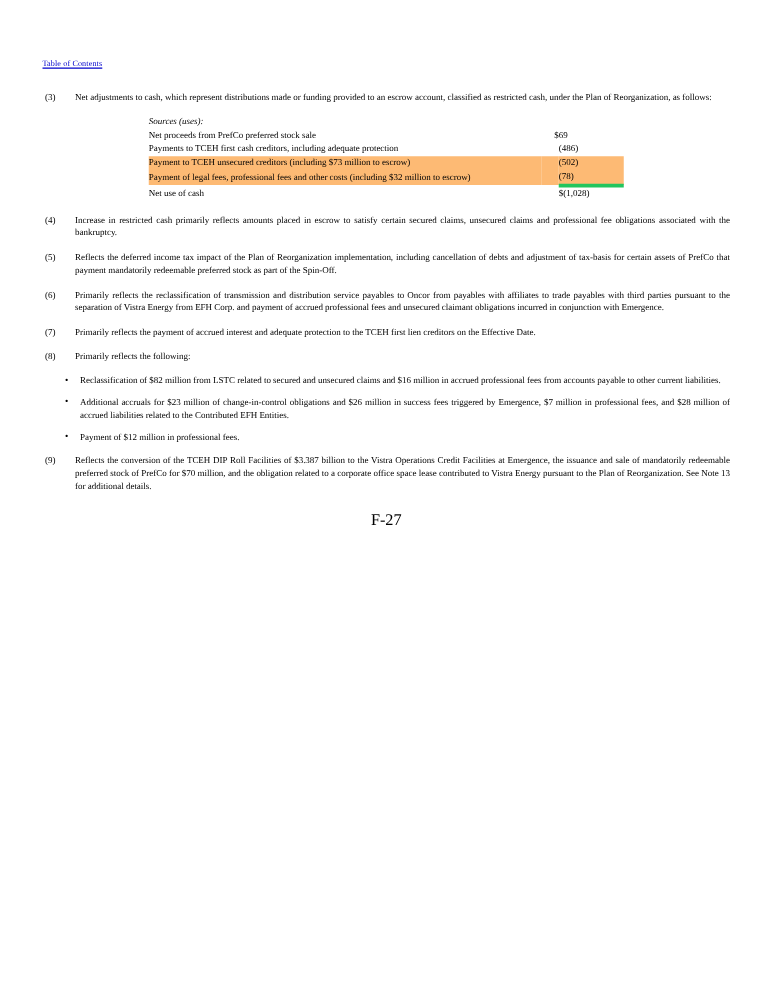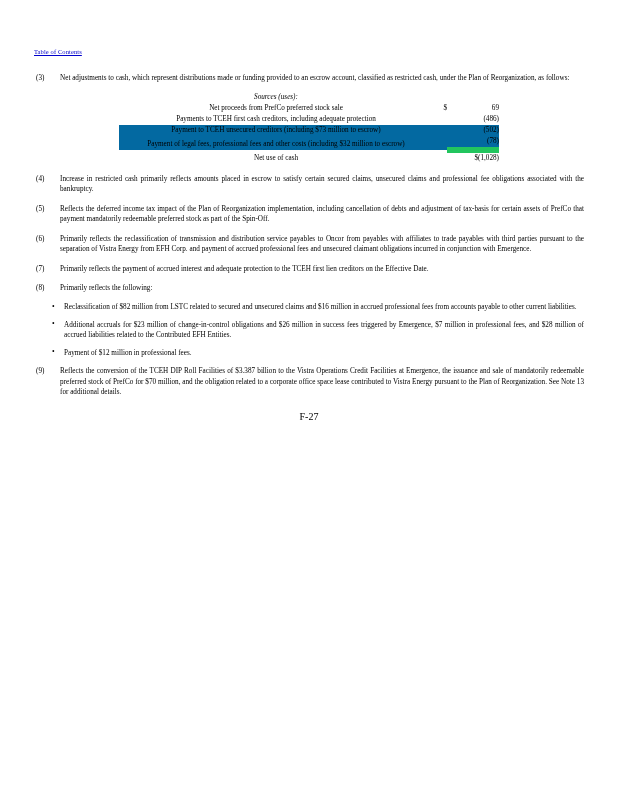--- a/index.html
+++ b/index.html
@@ -55,46 +55,45 @@
     border-collapse: collapse;
     font-size: 7.2px;
     width: 380px;
   }
   table.sources td {
     padding: 0.6px 0;
     vertical-align: bottom;
     line-height: 1.35;
   }
   td.label {
-    text-align: center;
+    text-align: left;
     white-space: nowrap;
     margin-left: 20px;
   }
   td.cur {
     width: 14px;
     text-align: right;
     padding-right: 2px;
   }
   td.num {
     width: 52px;
-    text-align: right;
     white-space: nowrap;
   }
   .hdr-italic {
     font-style: italic;
     font-weight: normal;
   }
   .hl {
-    background: #0369a1;
+    background: #fdba74;
   }
   .indent-label {
     padding-left: 36px;
   }
   .rule-top {
-    border-top: 6px solid #22c55e;
+    border-top: 3px solid #22c55e;
   }
   .bullets {
     margin: 0 0 0 0;
     padding: 0;
     list-style: none;
   }
   .bullets li {
     position: relative;
     padding-left: 14px;
     margin-bottom: 7px;
@@ -104,21 +103,21 @@
   }
   .bullets li:before {
     content: "\2022";
     position: absolute;
     left: 2px;
     top: -0.5px;
     font-size: 7.5px;
   }
   .page-num {
     text-align: center;
-    font-size: 10px;
+    font-size: 13px;
     margin-top: 14px;
   }
   .sub-block {
     margin-left: 16px;
   }
 </style>
 </head>
 <body>
 
 <div class="page">

